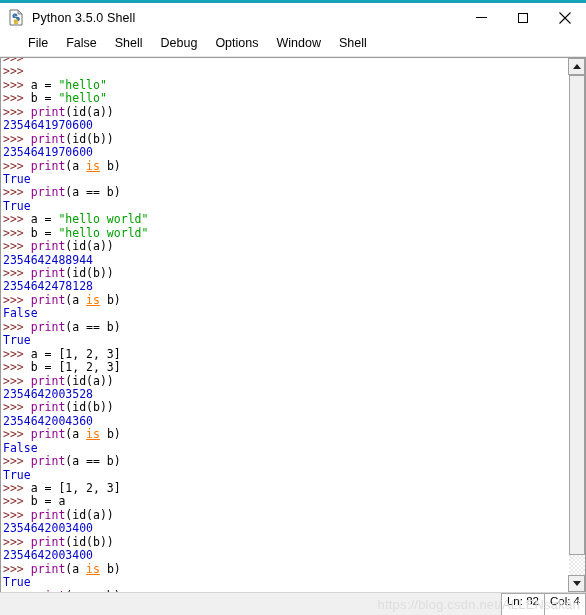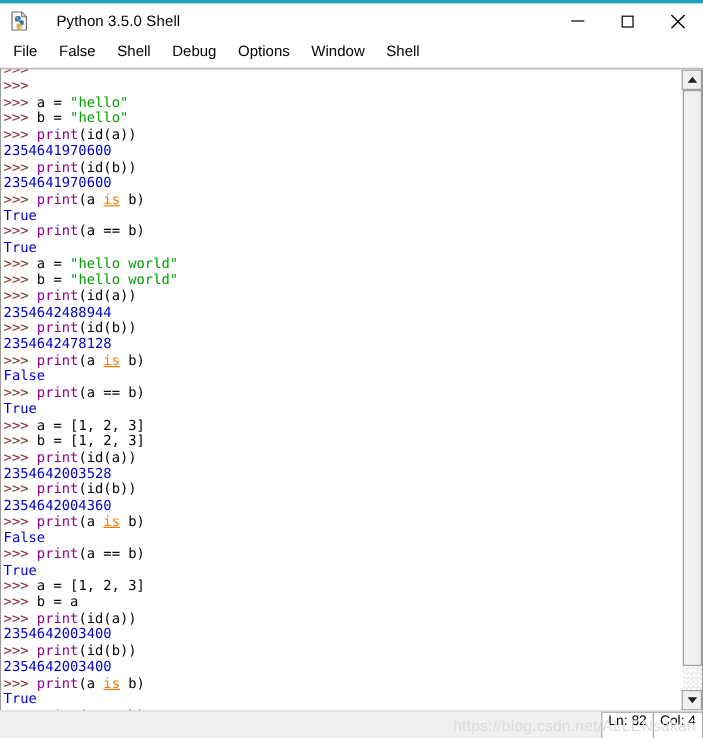--- a/index.html
+++ b/index.html
@@ -26,21 +26,20 @@
     background: #17a2b8;
     flex: none;
   }
 
   
   .titlebar {
     height: 29px; flex: none;
     display: flex; align-items: center;
     background: #ffffff;
     position: relative;
-    gap: 15px;
   }
   .app-icon {
     width: 17px; height: 17px;
     margin-left: 8px; margin-right: 7px;
     flex: none; position: relative;
   }
   .title-text {
     font-size: 12.5px;
     color: #000000;
     letter-spacing: .1px;
@@ -60,21 +59,21 @@
   .glyph-max {
     width: 10px; height: 10px; border: 1px solid #000; box-sizing: border-box; display:block;
   }
   .glyph-close { width: 12px; height: 12px; display:block; }
 
   
   .menubar {
     height: 24px; flex: none;
     display: flex; align-items: center;
     background: #ffffff;
-    padding-left: 2px;
+    padding-left: 19px;
     border-bottom: 1px solid #e6e6e6;
   }
   .menu-item {
     font-size: 12.5px; color: #000;
     padding: 2px 9px 3px 9px;
     white-space: nowrap;
     line-height: 1;
   }
 
   

